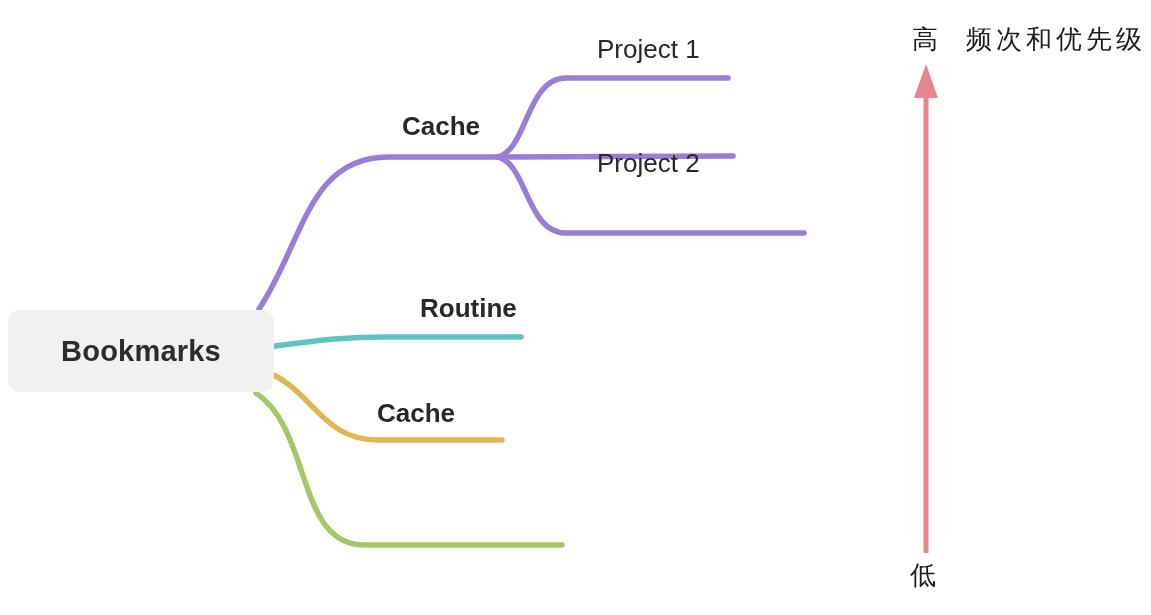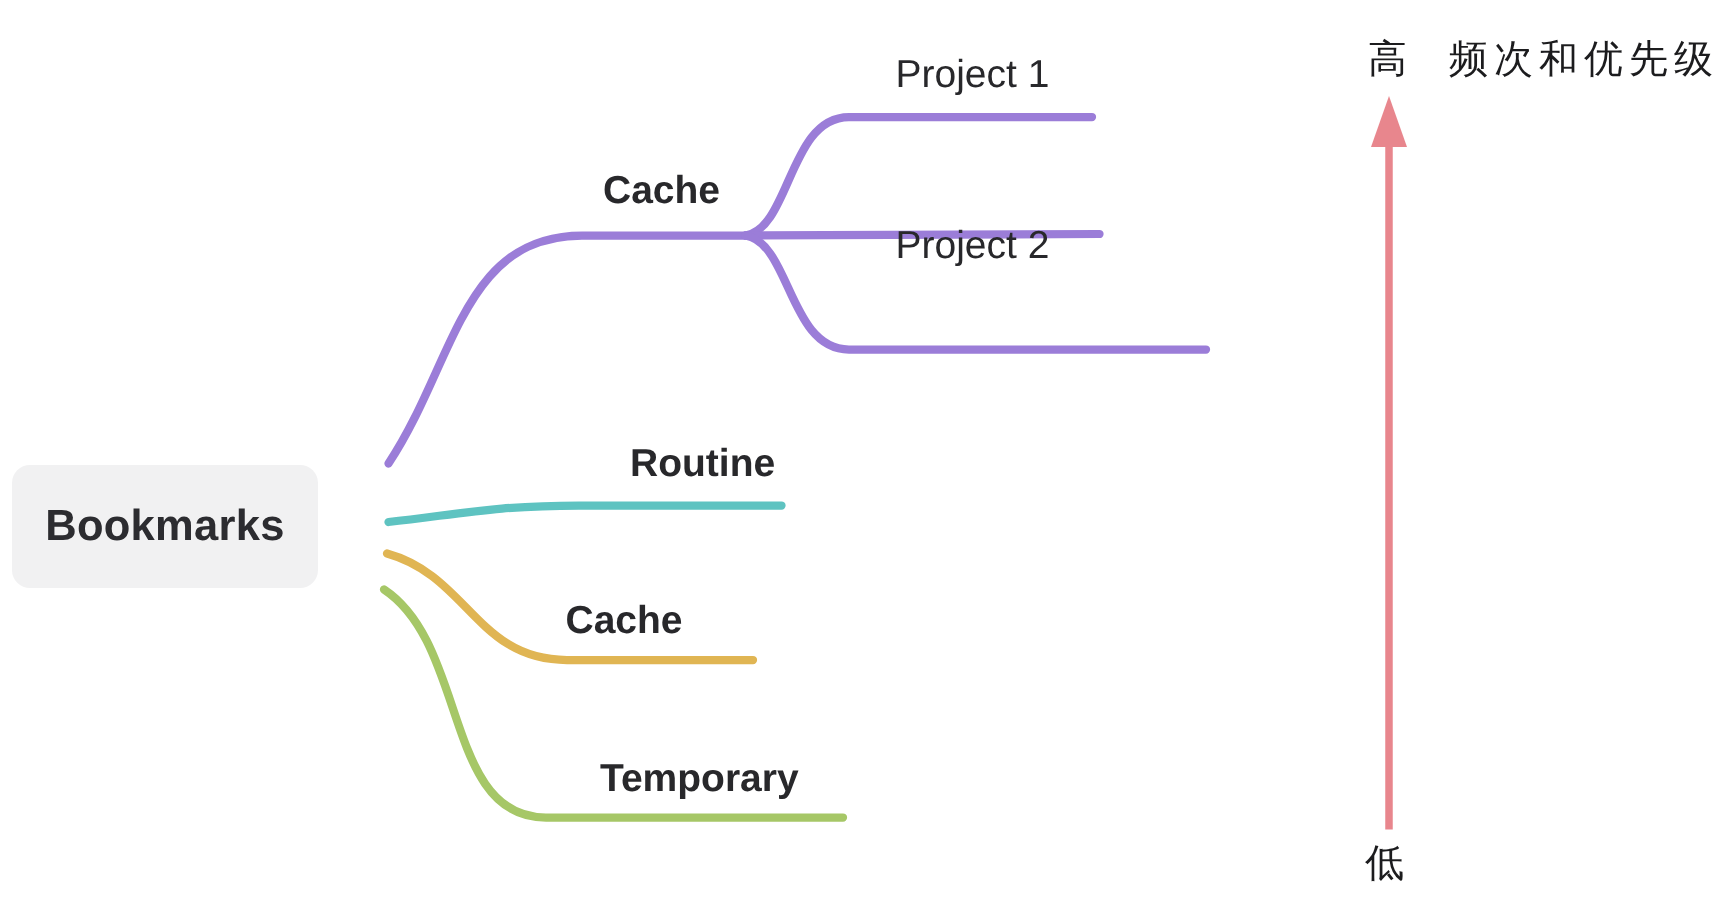--- a/index.html
+++ b/index.html
@@ -19,21 +19,21 @@
     position: absolute;
     left: 0;
     top: 0;
     width: 1151px;
     height: 615px;
   }
   .root-node {
     position: absolute;
     left: 8px;
     top: 310px;
-    width: 204px;
+    width: 266px;
     height: 82px;
     background: #f1f1f2;
     border-radius: 12px;
     display: flex;
     align-items: center;
     justify-content: center;
     box-sizing: border-box;
   }
   .root-node span {
     font-size: 29px;
@@ -94,21 +94,20 @@
 
   <div class="topic-label child-label" style="left:597px; top:33px;">Project 1</div>
 
   <div class="topic-label child-label" style="left:597px; top:111px;margin-top:36px;">Project 2</div>
 
 
   <div class="topic-label branch-label" style="left:420px; top:292px;">Routine</div>
 
   <div class="topic-label branch-label" style="left:377px; top:397px;">Cache</div>
 
-  <div class="topic-label branch-label" style="left:400px; top:502px;">Temporary</div>
 
   <div class="axis-label" style="left:912px; top:24px;">高</div>
 
   <div class="axis-label axis-title" style="left:966px; top:24px;">频次和优先级</div>
 
   <div class="axis-label" style="left:910px; top:560px;">低</div>
 
 </div>
 
 </body></html>

